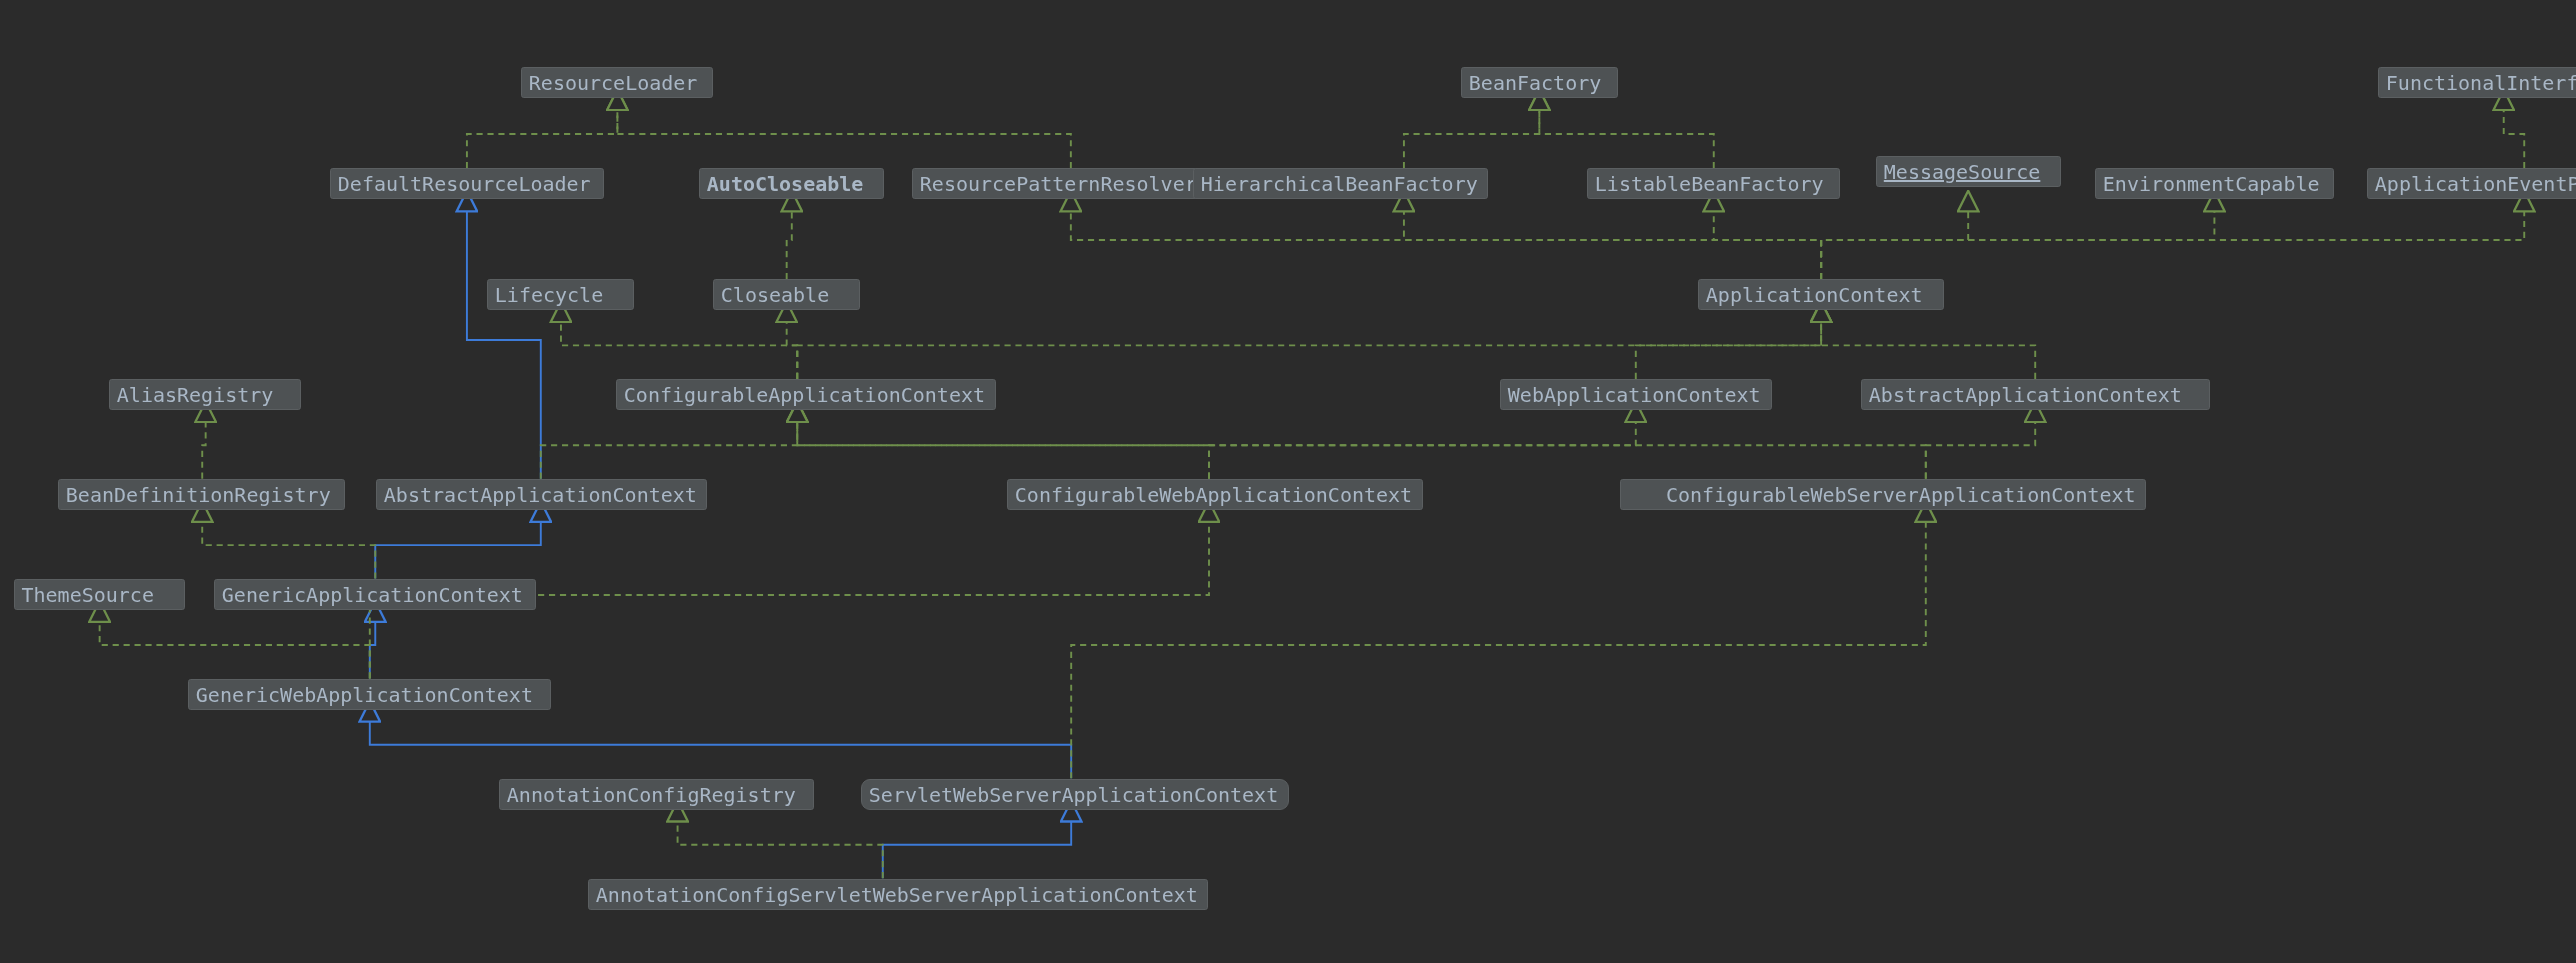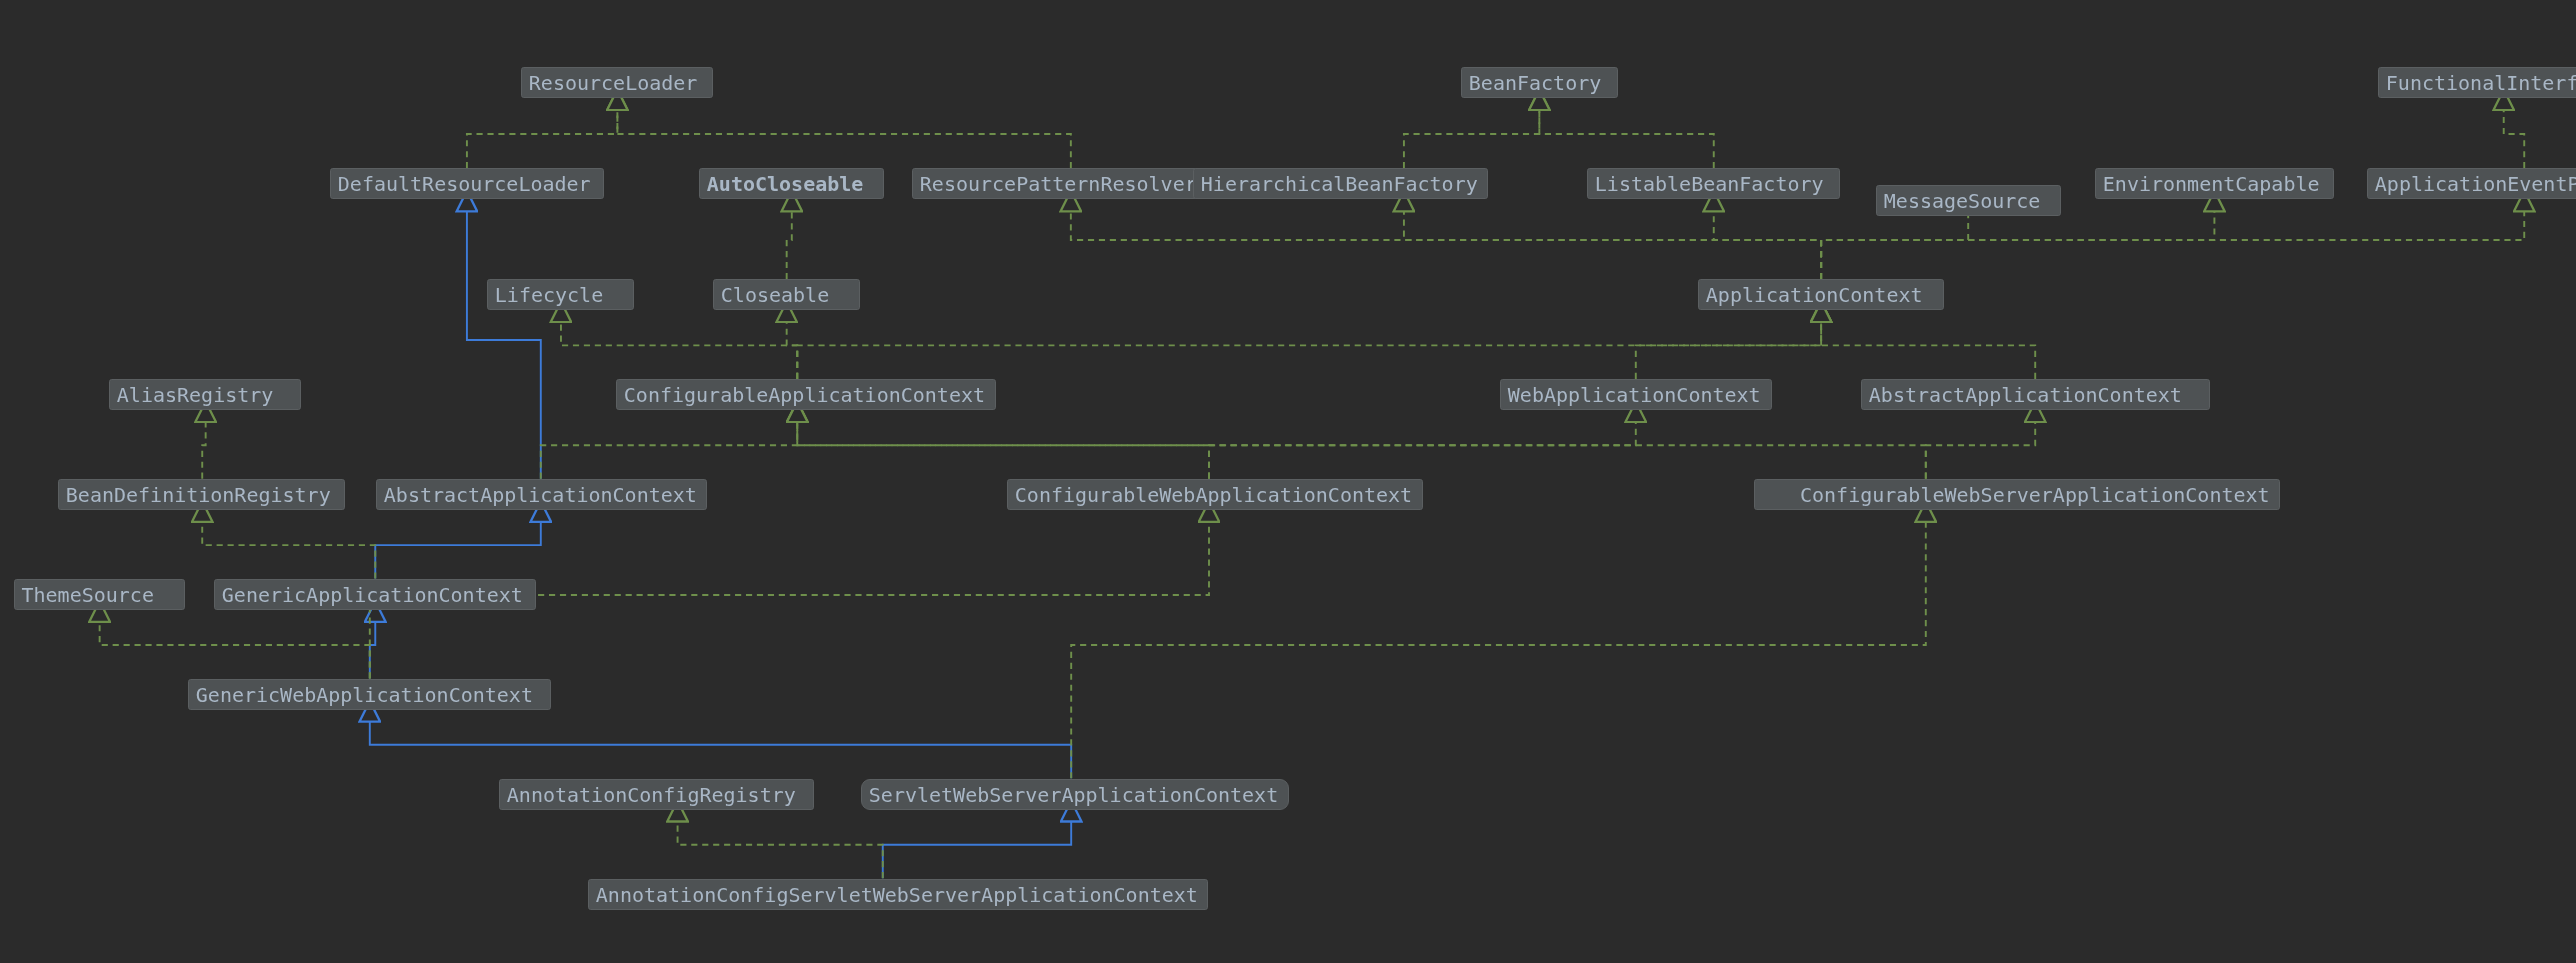--- a/index.html
+++ b/index.html
@@ -91,34 +91,34 @@
 </svg>
 <div id="nodes">
       <div class="node" style="left: 521px; top: 67px; min-width: 192px;">ResourceLoader</div>
       <div class="node" style="left: 1461px; top: 67px; min-width: 157px;">BeanFactory</div>
       <div class="node" style="left: 2378px; top: 67px; min-width: 253px;">FunctionalInterface</div>
       <div class="node" style="left: 330px; top: 168px; min-width: 274px;">DefaultResourceLoader</div>
       <div class="node" style="left: 699px; top: 168px; min-width: 185px; font-weight: bold;">AutoCloseable</div>
       <div class="node" style="left: 912px; top: 168px; min-width: 301px;">ResourcePatternResolver</div>
       <div class="node" style="left: 1193px; top: 168px; min-width: 294px;">HierarchicalBeanFactory</div>
       <div class="node" style="left: 1587px; top: 168px; min-width: 253px;">ListableBeanFactory</div>
-      <div class="node" style="left: 1876px; top: 185px; min-width: 185px;">MessageSource</div>
+      <div class="node" style="left: 1876px; top: 156px; min-width: 185px; text-decoration: underline;">MessageSource</div>
       <div class="node" style="left: 2095px; top: 168px; min-width: 239px;">EnvironmentCapable</div>
       <div class="node" style="left: 2367px; top: 168px; min-width: 315px;">ApplicationEventPublisher</div>
       <div class="node" style="left: 487px; top: 279px; min-width: 147px;">Lifecycle</div>
       <div class="node" style="left: 713px; top: 279px; min-width: 147px;">Closeable</div>
       <div class="node" style="left: 1698px; top: 279px; min-width: 246px;">ApplicationContext</div>
       <div class="node" style="left: 109px; top: 379px; min-width: 192px;">AliasRegistry</div>
       <div class="node" style="left: 616px; top: 379px; min-width: 363px;">ConfigurableApplicationContext</div>
       <div class="node" style="left: 1500px; top: 379px; min-width: 272px;">WebApplicationContext</div>
       <div class="node" style="left: 1861px; top: 379px; min-width: 349px;">AbstractApplicationContext</div>
       <div class="node" style="left: 58px; top: 479px; min-width: 287px;">BeanDefinitionRegistry</div>
       <div class="node" style="left: 376px; top: 479px; min-width: 328px;">AbstractApplicationContext</div>
       <div class="node" style="left: 1007px; top: 479px; min-width: 404px;">ConfigurableWebApplicationContext</div>
-      <div class="node" style="left: 1754px; top: 479px; min-width: 472px; padding-left: 45px;">ConfigurableWebServerApplicationContext</div>
+      <div class="node" style="left: 1620px; top: 479px; min-width: 472px; padding-left: 45px;">ConfigurableWebServerApplicationContext</div>
       <div class="node" style="left: 13.7px; top: 579px; min-width: 171px;">ThemeSource</div>
       <div class="node" style="left: 214px; top: 579px; min-width: 322px;">GenericApplicationContext</div>
       <div class="node" style="left: 188px; top: 679px; min-width: 363px;">GenericWebApplicationContext</div>
       <div class="node" style="left: 499px; top: 779px; min-width: 315px;">AnnotationConfigRegistry</div>
       <div class="node" style="left: 861px; top: 779px; min-width: 421px; border-radius: 9px;">ServletWebServerApplicationContext</div>
       <div class="node" style="left: 588px; top: 879px; min-width: 588px;">AnnotationConfigServletWebServerApplicationContext</div>
     </div>
 </div>
 
 

